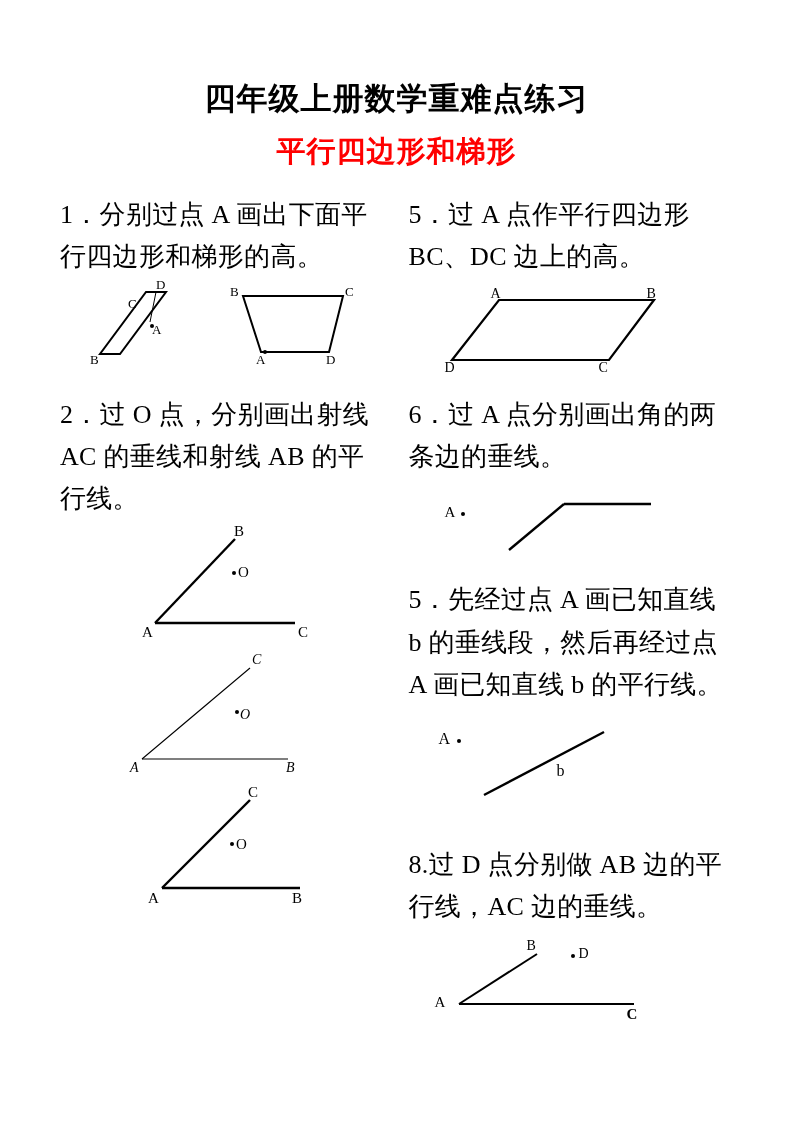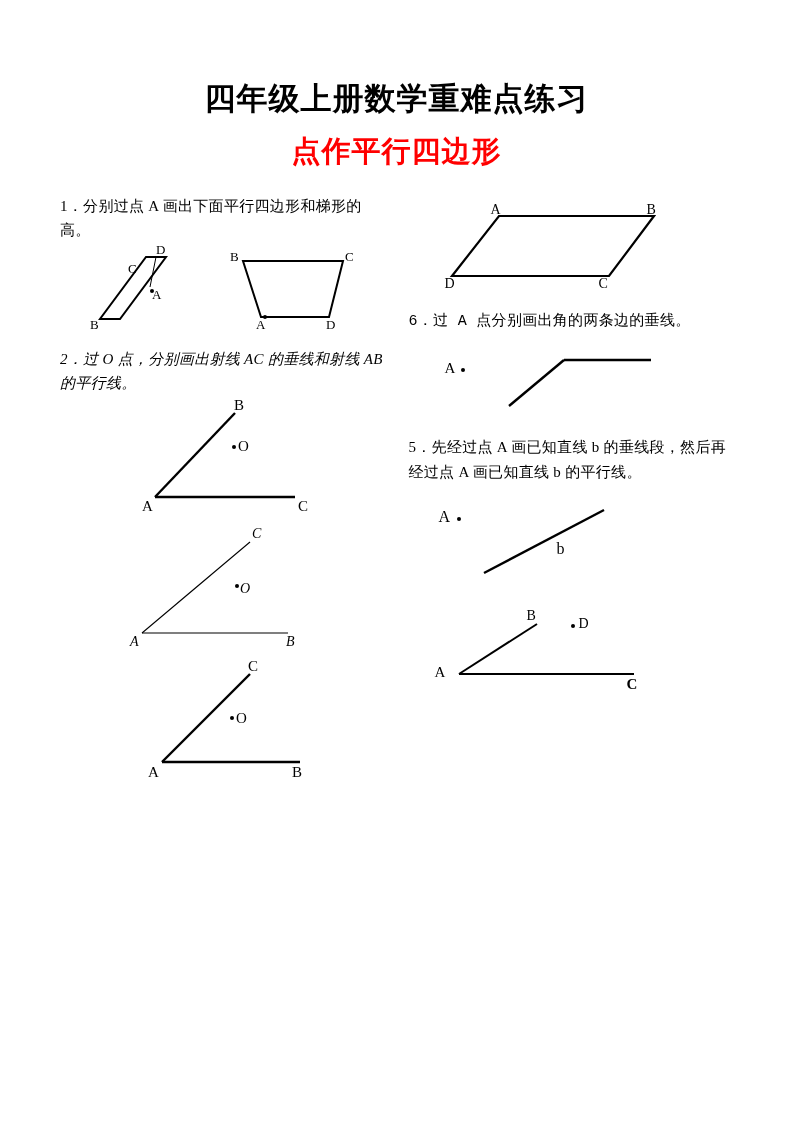--- a/index.html
+++ b/index.html
@@ -44,21 +44,21 @@
     display: flex;
     margin-top: 22px;
     gap: 24px;
   }
   .col {
     width: 330px;
     position: relative;
   }
   .q-text {
     font-family: "Liberation Serif", "DejaVu Serif", serif;
-    font-size: 15px;
+    font-size: 26px;
     line-height: 1.62;
     letter-spacing: 0.3px;
     color: #000;
   }
   .fig {
     position: relative;
     margin: 4px 0 2px 0;
   }
   .lbl {
     position: absolute;
@@ -79,21 +79,21 @@
     border-radius: 50%;
   }
   svg { display: block; }
 </style>
 </head>
 <body>
 
 <div class="page">
 
   <div class="title-main">四年级上册数学重难点练习</div>
-  <div class="title-sub">点作平行四边形</div>
+  <div class="title-sub">平行四边形和梯形</div>
 
   <div class="columns">
 
     <div class="col">
 
       <div class="q-text">1．分别过点 A 画出下面平行四边形和梯形的高。</div>
 
       <div class="fig" style="height:92px;">
 
         <svg width="150" height="92" style="position:absolute;left:18px;top:0;">
@@ -109,21 +109,21 @@
         <svg width="160" height="92" style="position:absolute;left:165px;top:0;">
           <polygon points="18,14 118,14 104,70 36,70" fill="none" stroke="#000" stroke-width="2"></polygon>
         </svg>
         <span class="lbl" style="left:170px;top:2px;">B</span>
         <span class="lbl" style="left:285px;top:2px;">C</span>
         <span class="lbl" style="left:196px;top:70px;">A</span>
         <span class="dot" style="left:203px;top:68px;"></span>
         <span class="lbl" style="left:266px;top:70px;">D</span>
       </div>
 
-      <div class="q-text" style="margin-top:8px;font-style:italic;">2．过 O 点，分别画出射线 AC 的垂线和射线 AB 的平行线。</div>
+      <div class="q-text" style="margin-top:20px;">2．过 O 点，分别画出射线 AC 的垂线和射线 AB 的平行线。</div>
 
       <div class="fig" style="height:125px;">
         <svg width="260" height="125" style="position:absolute;left:35px;top:0;">
           <line x1="140" y1="14" x2="60" y2="98" stroke="#000" stroke-width="2.4"></line>
           <line x1="60" y1="98" x2="200" y2="98" stroke="#000" stroke-width="2.4"></line>
         </svg>
         <span class="lbl" style="left:174px;top:-2px;font-size:15px;">B</span>
         <span class="dot" style="left:172px;top:46px;"></span>
         <span class="lbl" style="left:178px;top:39px;font-size:15px;">O</span>
         <span class="lbl" style="left:82px;top:99px;font-size:15px;">A</span>
@@ -153,32 +153,33 @@
         <span class="dot" style="left:170px;top:54px;"></span>
         <span class="lbl" style="left:176px;top:48px;font-size:15px;">O</span>
         <span class="lbl" style="left:88px;top:102px;font-size:15px;">A</span>
         <span class="lbl" style="left:232px;top:102px;font-size:15px;">B</span>
       </div>
 
     </div>
 
     <div class="col">
 
+      <div class="q-text">5．过 A 点作平行四边形 BC、DC 边上的高。</div>
 
       <div class="fig" style="height:100px;">
         <svg width="300" height="100" style="position:absolute;left:10px;top:0;">
           <polygon points="80,18 235,18 190,78 33,78" fill="none" stroke="#000" stroke-width="2.2"></polygon>
         </svg>
         <span class="lbl" style="left:82px;top:4px;font-size:14px;">A</span>
         <span class="lbl" style="left:238px;top:4px;font-size:14px;">B</span>
         <span class="lbl" style="left:36px;top:78px;font-size:14px;">D</span>
         <span class="lbl" style="left:190px;top:78px;font-size:14px;">C</span>
       </div>
 
-      <div class="q-text" style="margin-top:12px;font-family:Liberation Mono, monospace;">6．过 A 点分别画出角的两条边的垂线。</div>
+      <div class="q-text" style="margin-top:12px;">6．过 A 点分别画出角的两条边的垂线。</div>
 
       <div class="fig" style="height:95px;">
         <svg width="300" height="95" style="position:absolute;left:20px;top:0;">
           <line x1="80" y1="68" x2="135" y2="22" stroke="#000" stroke-width="2.4"></line>
           <line x1="135" y1="22" x2="222" y2="22" stroke="#000" stroke-width="2.4"></line>
         </svg>
         <span class="lbl" style="left:36px;top:22px;font-size:15px;">A</span>
         <span class="dot" style="left:52px;top:30px;"></span>
       </div>
 
@@ -186,20 +187,21 @@
 
       <div class="fig" style="height:110px;">
         <svg width="300" height="110" style="position:absolute;left:20px;top:0;">
           <line x1="55" y1="85" x2="175" y2="22" stroke="#000" stroke-width="2.4"></line>
         </svg>
         <span class="lbl" style="left:30px;top:20px;font-size:16px;">A</span>
         <span class="dot" style="left:48px;top:29px;"></span>
         <span class="lbl" style="left:148px;top:52px;font-size:16px;">b</span>
       </div>
 
+      <div class="q-text" style="margin-top:24px;">8.过 D 点分别做 AB 边的平行线，AC 边的垂线。</div>
 
       <div class="fig" style="height:105px;">
         <svg width="300" height="105" style="position:absolute;left:10px;top:0;">
           <line x1="40" y1="72" x2="118" y2="22" stroke="#000" stroke-width="2"></line>
           <line x1="40" y1="72" x2="215" y2="72" stroke="#000" stroke-width="2"></line>
         </svg>
         <span class="lbl" style="left:118px;top:6px;font-size:14px;">B</span>
         <span class="dot" style="left:162px;top:22px;"></span>
         <span class="lbl" style="left:170px;top:14px;font-size:14px;">D</span>
         <span class="lbl" style="left:26px;top:62px;font-size:15px;">A</span>

